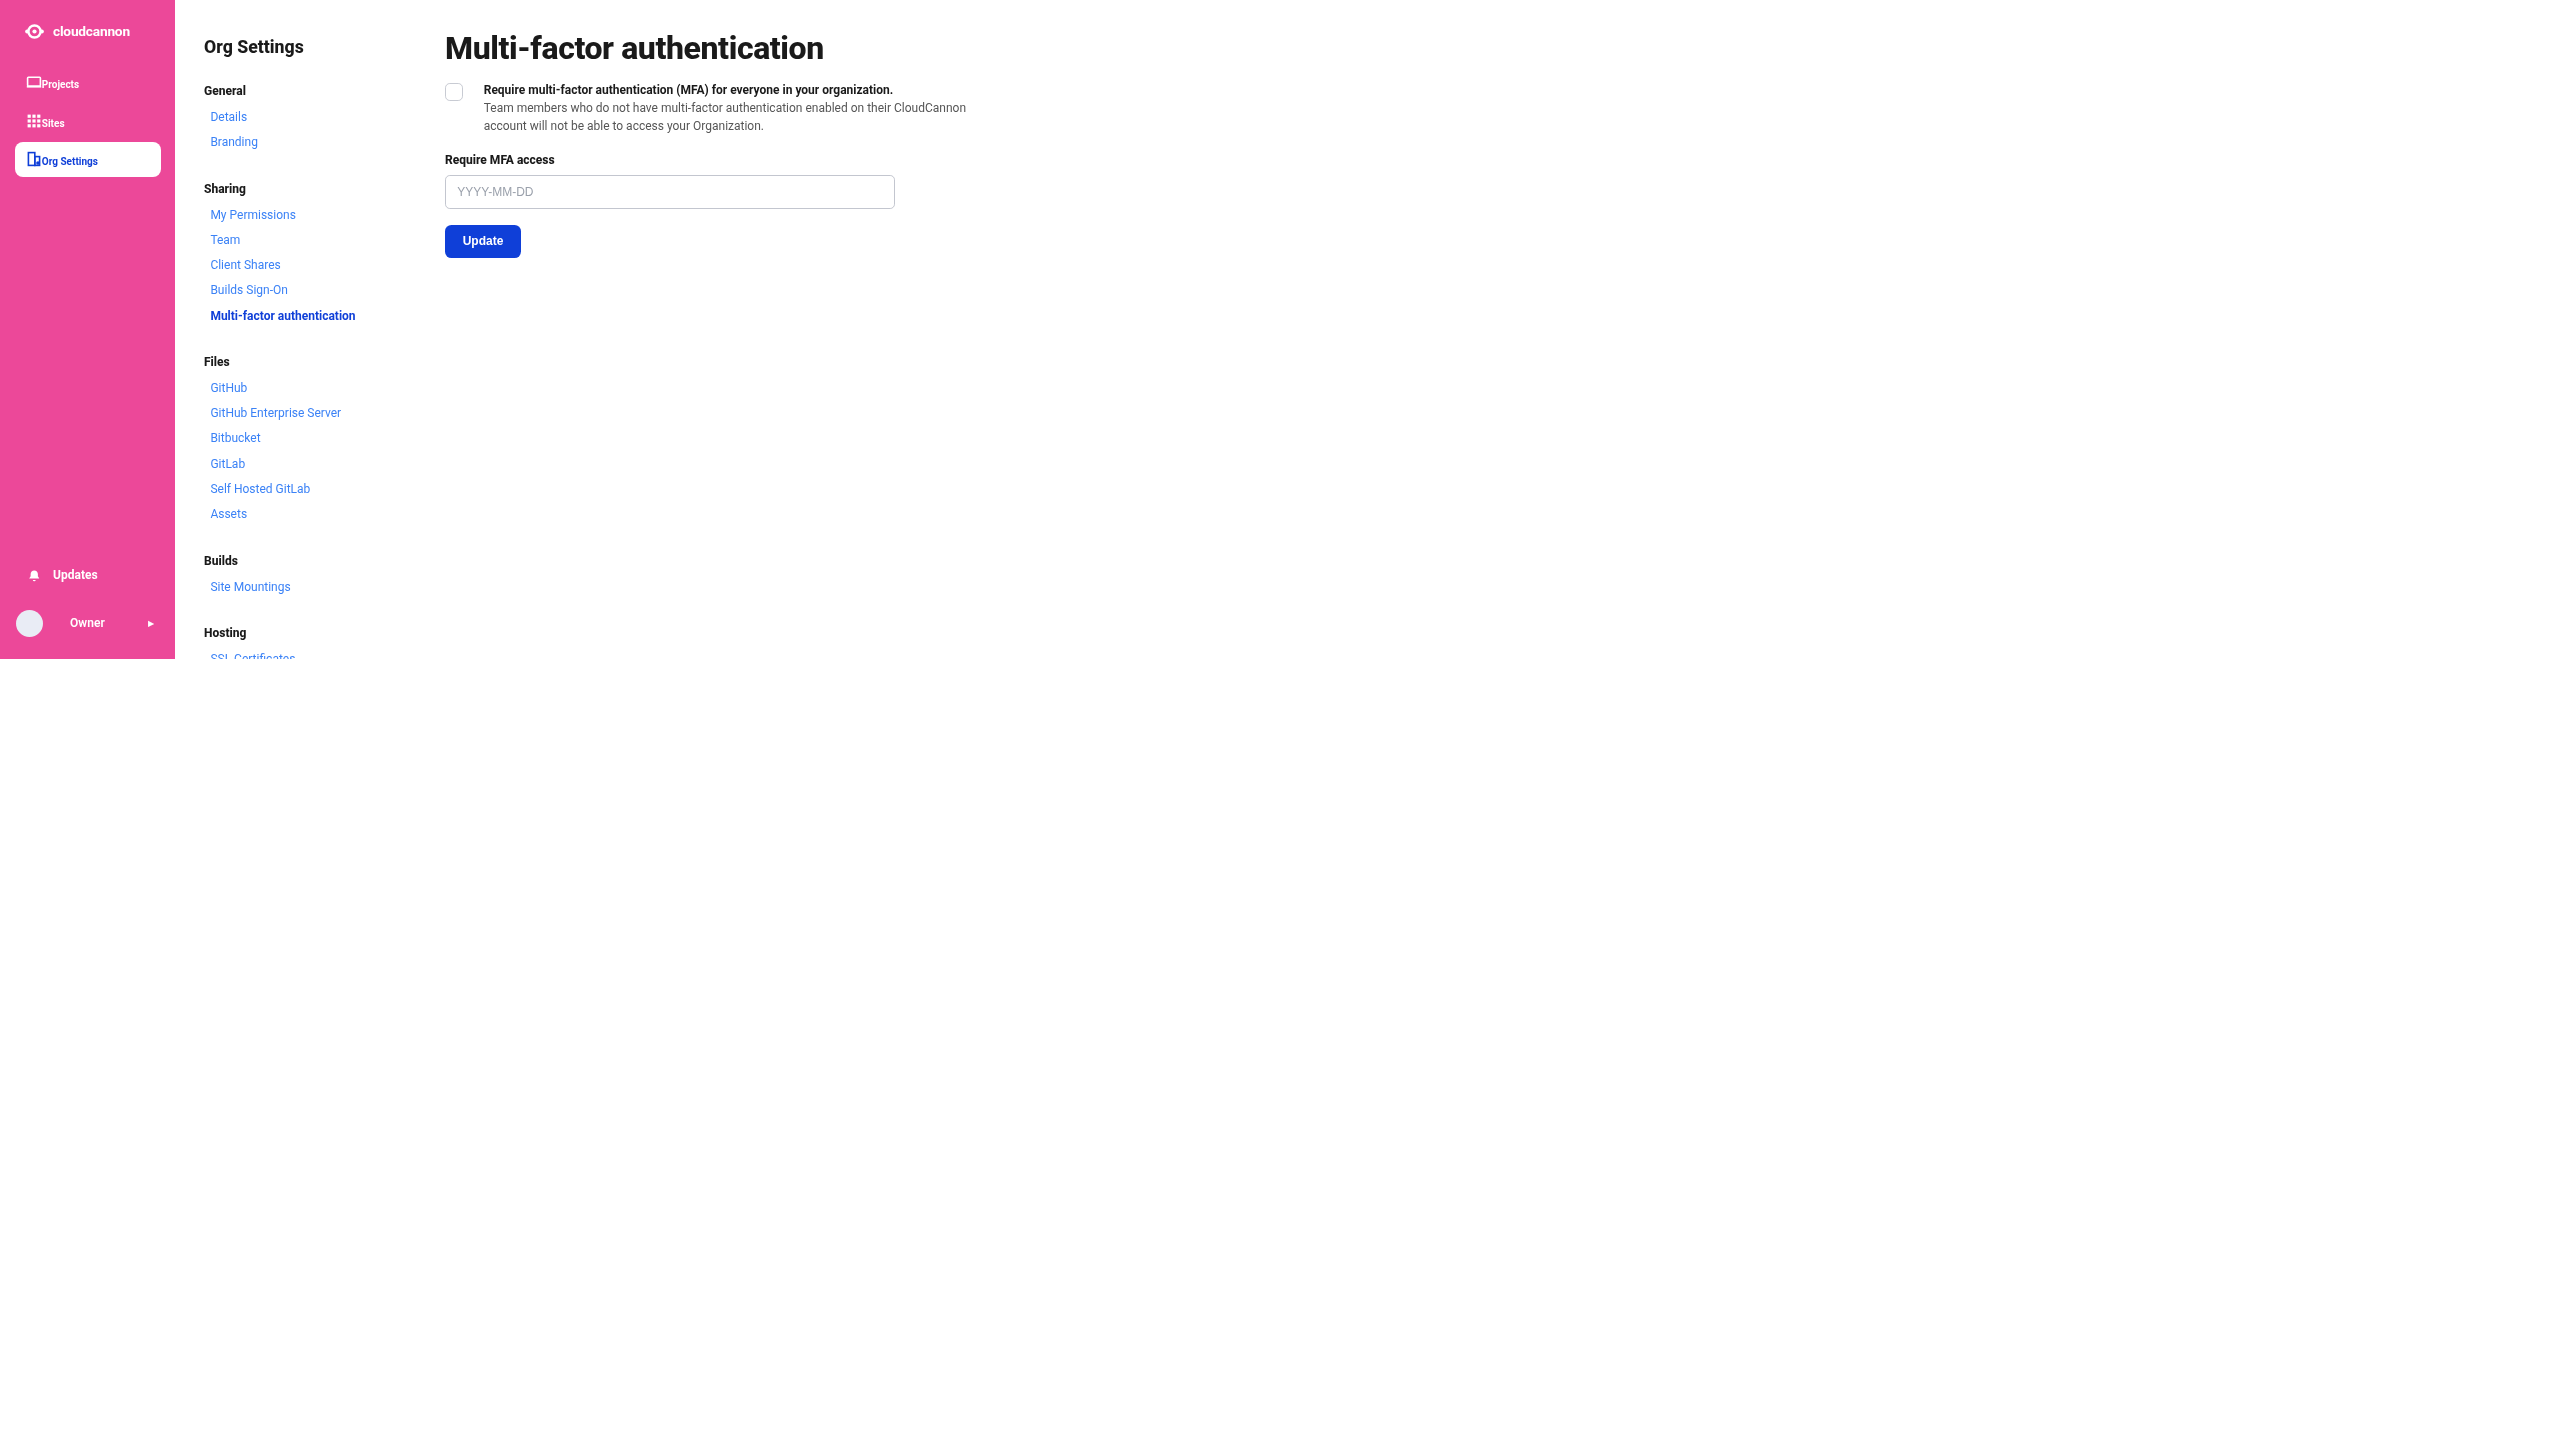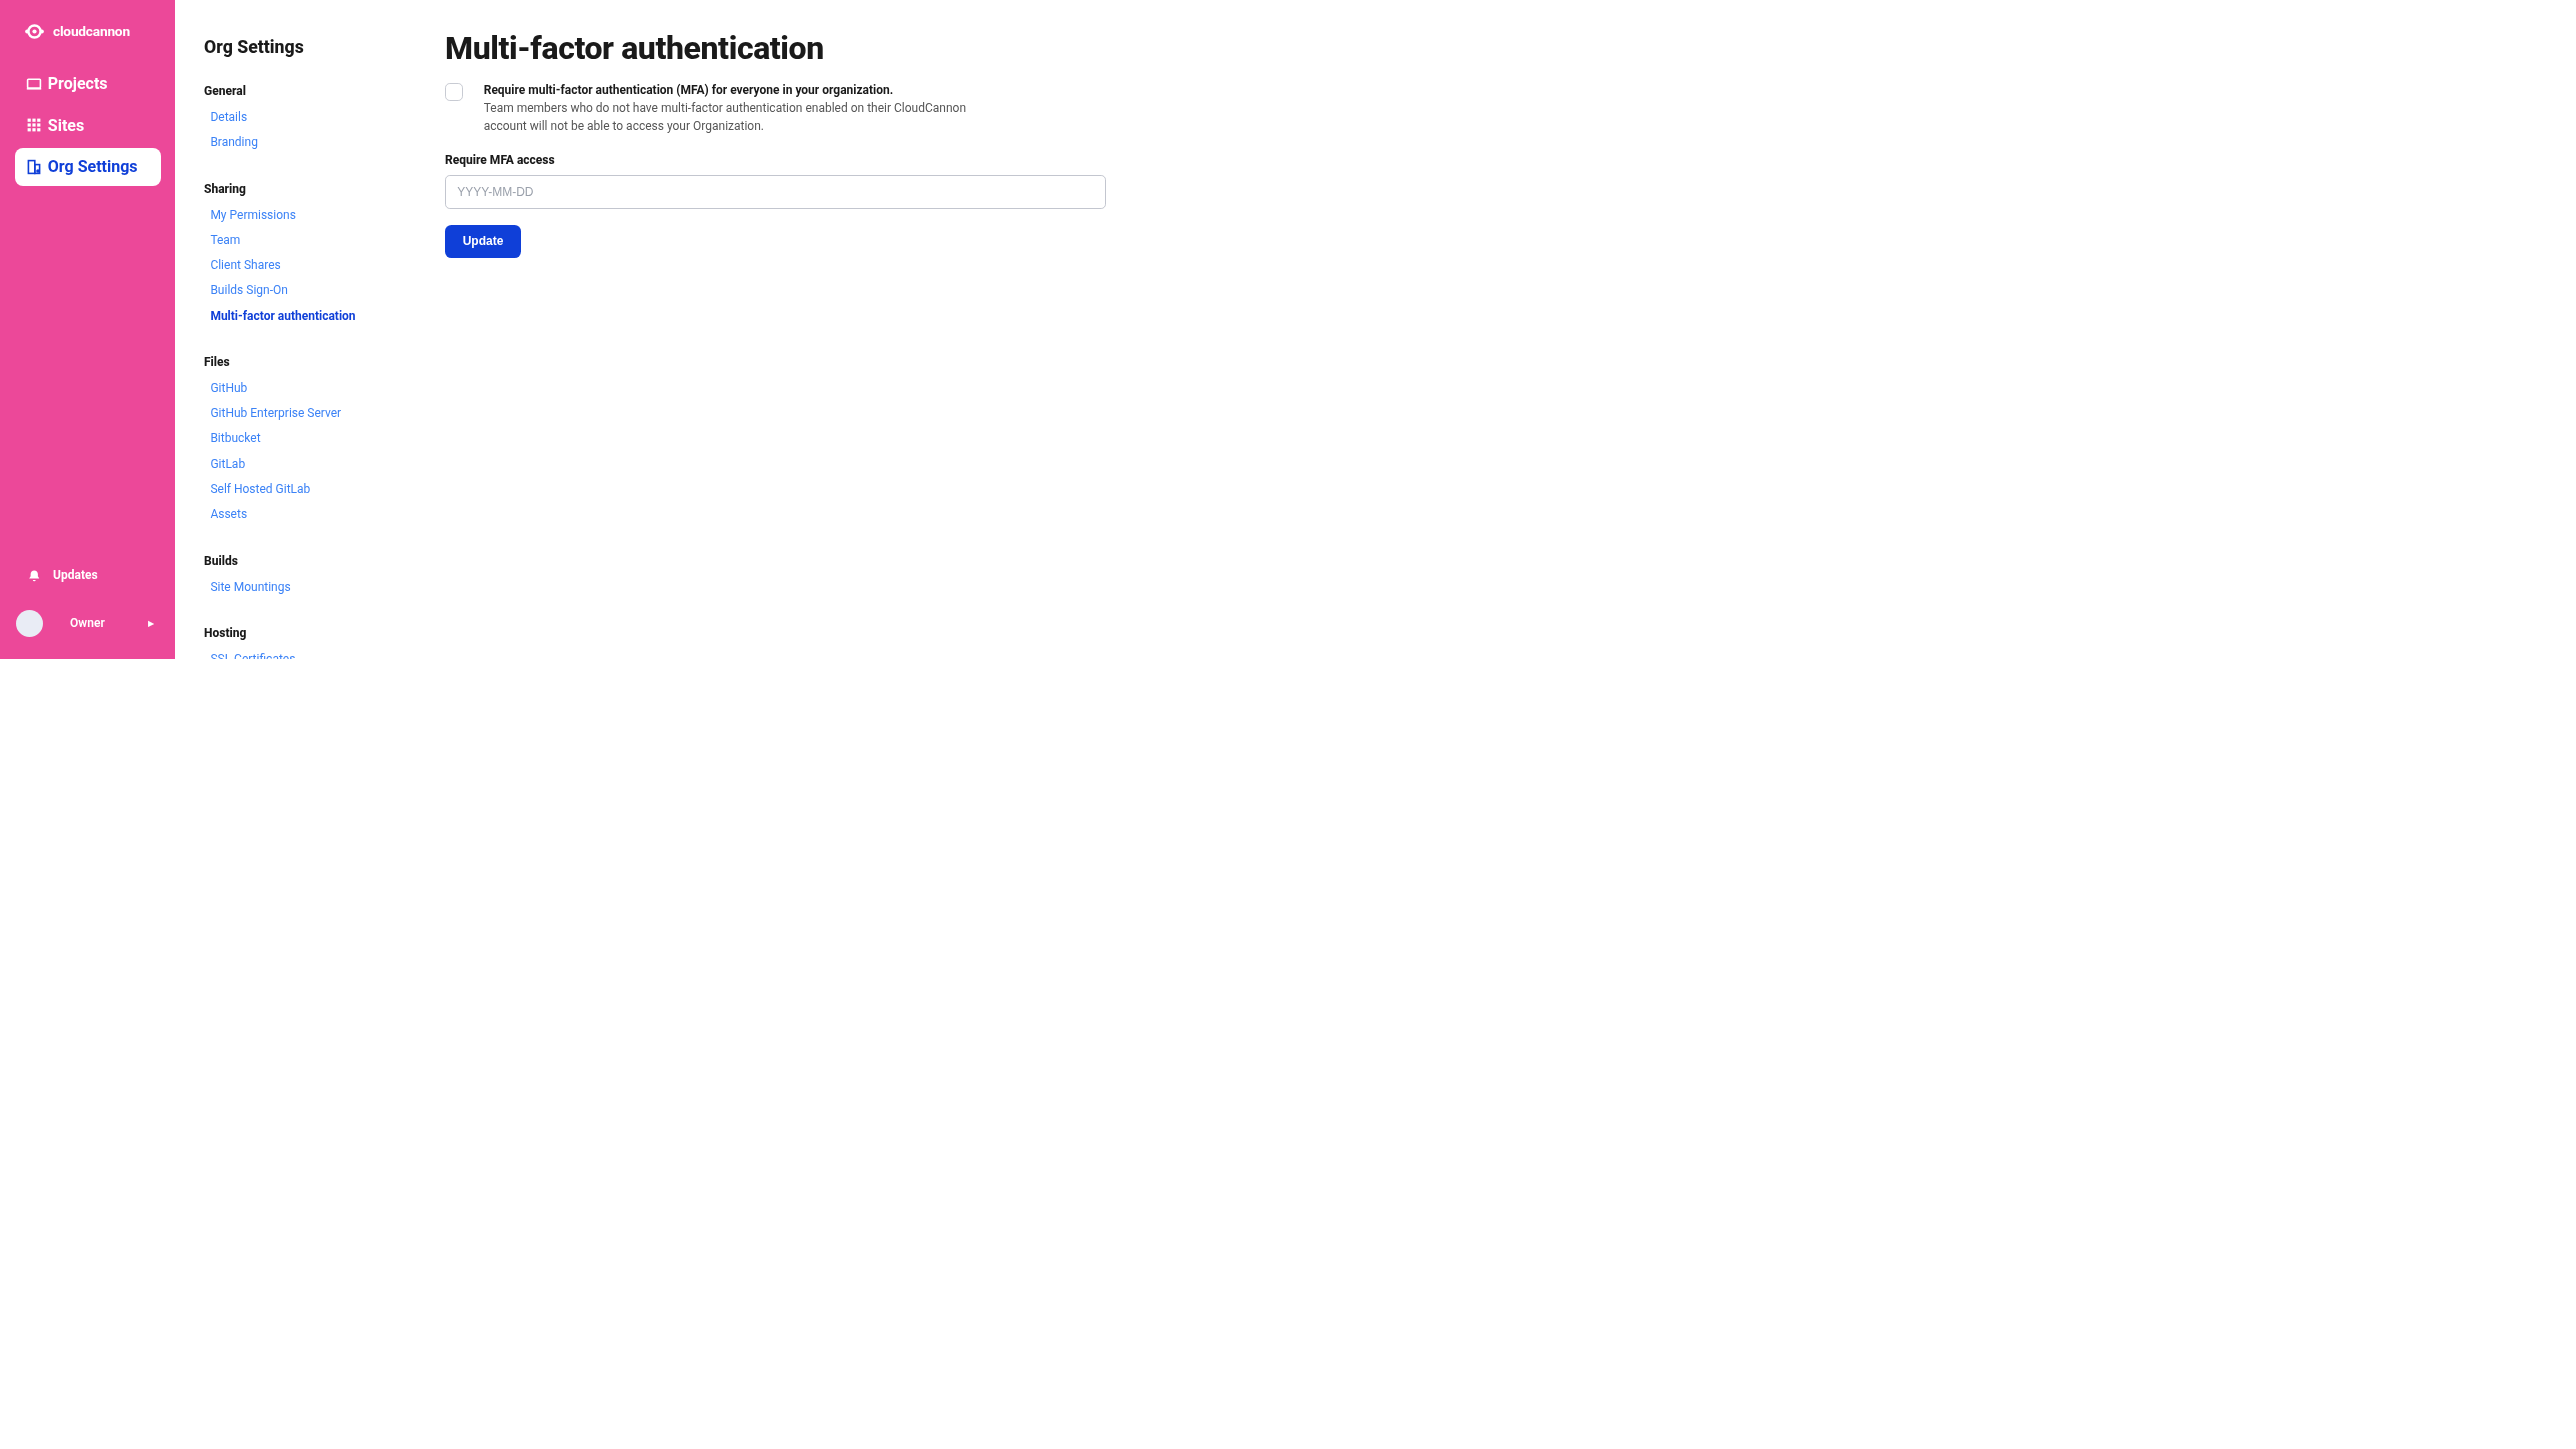--- a/index.html
+++ b/index.html
@@ -33,26 +33,26 @@
   display: flex; align-items: center; justify-content: center;
 }
 .logo-text {
   font-weight: 700;
   font-size: 13.7px;
   letter-spacing: -0.2px;
 }
 .nav-group { padding: 0 14.5px; }
 .nav-item {
   display: flex;
-  align-items: center;
-  gap: 6px;
+  align-items: flex-end;
+  gap: 0;
   padding: 9.7px 11.3px;
   border-radius: 8px;
   font-weight: 700;
-  font-size: 16px;
+  font-size: 10px;
   cursor: pointer;
   margin-bottom: 3.2px;
 }
 .nav-item.active {
   background: #fff;
   color: #0F3FD8;
 }
 .nav-icon {
   width: 16px; height: 16px;
   display: flex; align-items: center; justify-content: center;
@@ -158,21 +158,21 @@
   color: #565656;
   line-height: 1.45;
   max-width: 491px;
 }
 .field-label {
   font-size: 12px;
   font-weight: 800;
   margin-bottom: 8px;
 }
 .text-input {
-  width: 661px;
+  width: 450px;
   max-width: 100%;
   height: 34px;
   border: 0.8px solid #c3c6cf;
   border-radius: 4.8px;
   padding: 0 11.3px;
   font-size: 12px;
   color: #c2410c;
   outline: none;
   margin-bottom: 16px;
 }

